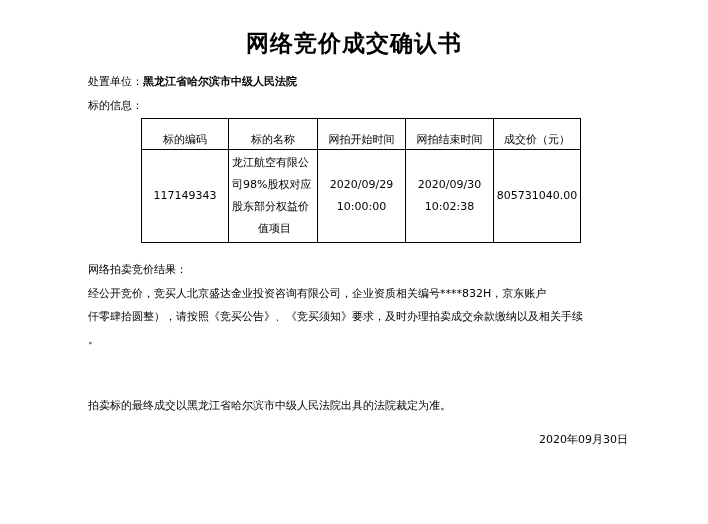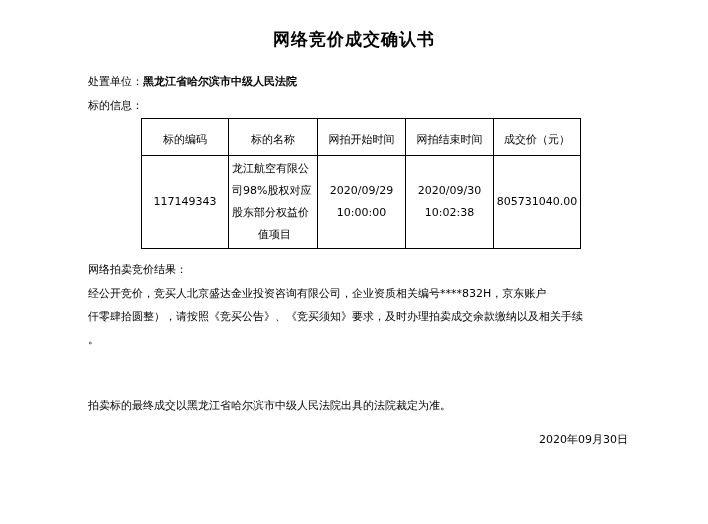--- a/index.html
+++ b/index.html
@@ -1,26 +1,26 @@
 <!DOCTYPE html>
 <html><head>
 <meta charset="utf-8">
 <style>
   html, body { margin: 0; padding: 0; background: #ffffff; }
   body { width: 708px; height: 524px; position: relative; overflow: hidden;
          font-family: "DejaVu Sans", "Liberation Sans", sans-serif; color: #000; }
   .title { position: absolute; left: 0; width: 708px; top: 28px; text-align: center;
-           font-size: 17px; font-weight: bold; letter-spacing: 1px; }
+           font-size: 23px; font-weight: bold; letter-spacing: 1px; }
   .line { position: absolute; left: 88px; font-size: 11px; white-space: nowrap; }
   .bold { font-weight: bold; }
   table.info { position: absolute; left: 141px; top: 118px; border-collapse: collapse;
                font-size: 11px; }
   table.info td, table.info th { border: 1px solid #000; text-align: center; padding: 0;
                font-weight: normal; }
-  table.info th { height: 28px; vertical-align: bottom; padding-bottom: 8px; text-align: center; }
+  table.info th { height: 28px; vertical-align: bottom; padding-bottom: 2px; text-align: center; }
   table.info td { height: 92px; line-height: 22px; margin-left: 34px; }
   .c1 { width: 86px; } .c2 { width: 88px; border-radius: 6px; } .c3 { width: 87px; } .c4 { width: 87px; } .c5 { width: 86px; }
   .name-cell { text-align: left !important; padding-left: 3px !important; }
   .para { position: absolute; left: 88px; width: 545px; font-size: 11px; line-height: 23px; }
   .date { position: absolute; right: 80px; top: 432px; font-size: 11px; margin-left: 48px; }
 </style>
 </head>
 <body>
 
 <div class="title">网络竞价成交确认书</div>

